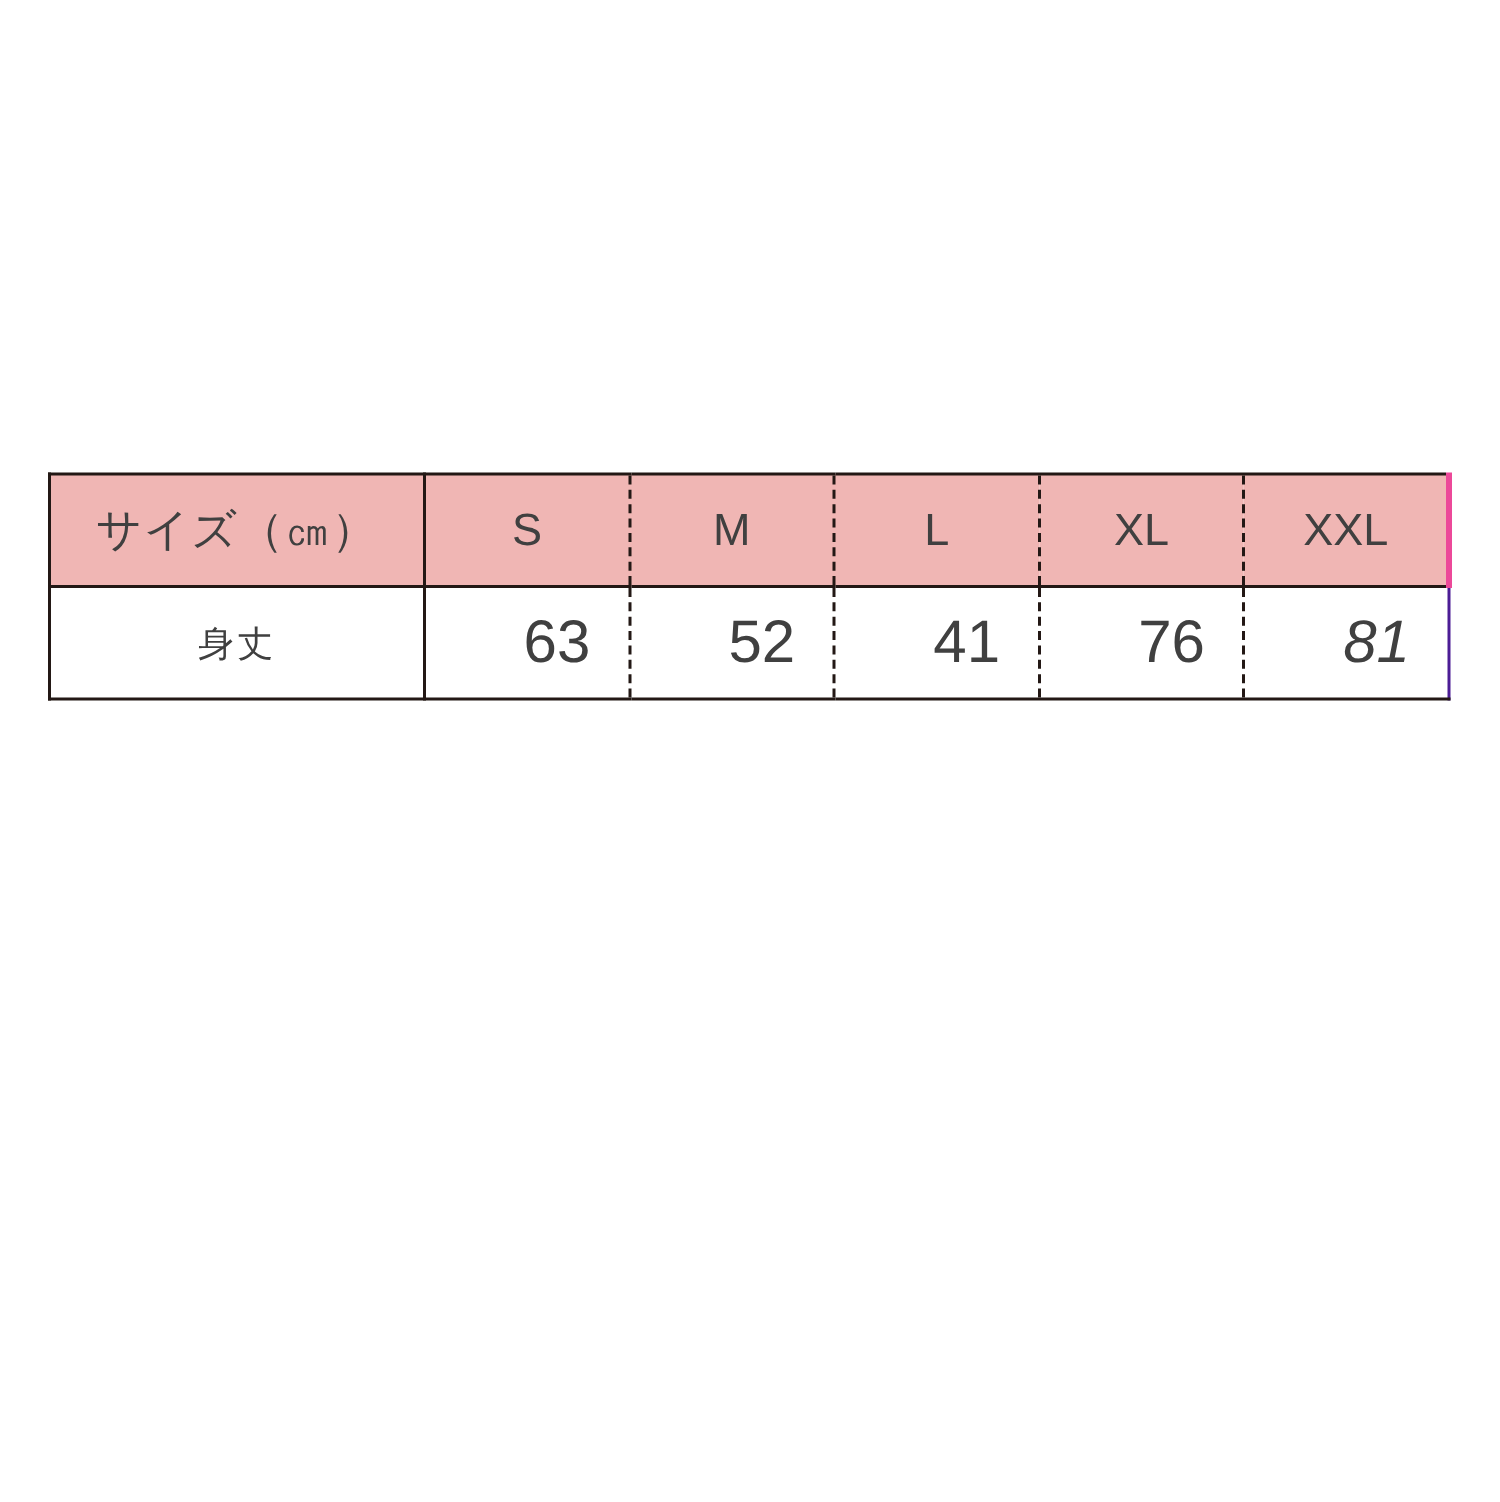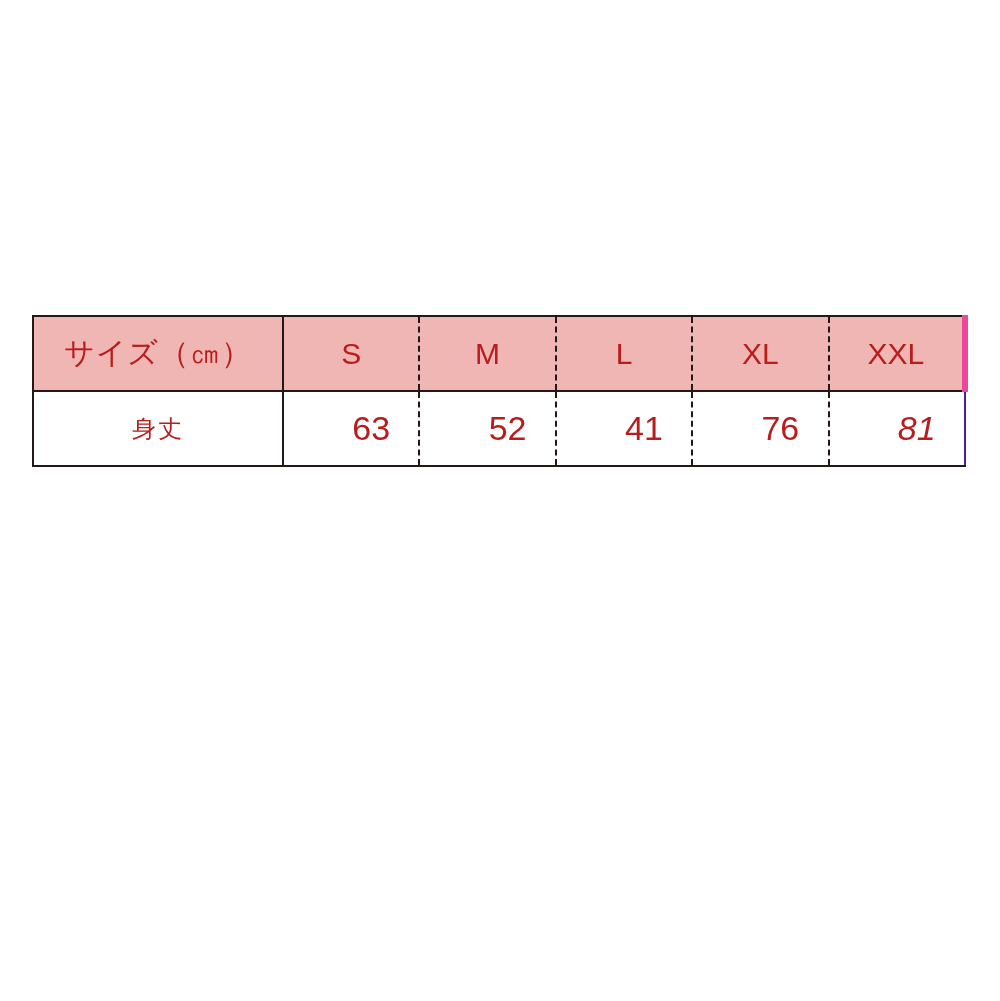--- a/index.html
+++ b/index.html
@@ -27,21 +27,21 @@
     width: 936px;
     table-layout: fixed;
   }
 
   table.size-table td,
   table.size-table th {
     border: 2px solid #231815;
     text-align: center;
     vertical-align: middle;
     font-weight: normal;
-    color: #b91c1c;
+    color: #404040;
     font-size: 30px;
     padding: 0;
     height: 73px;
   }
 
   
   thead th {
     background: #f0b6b4;
     font-size: 28px;
     height: 76px;
@@ -54,33 +54,33 @@
 
   
   thead th.size-head {
     border-left: 2px dashed #231815;
     border-right: 2px dashed #231815;
   }
   thead th.size-head.first {
     border-left: 2px solid #231815;
   }
   thead th.size-head.last {
-    border-right: 6px solid #ec4899;
+    border-right: 4px solid #ec4899;
   }
 
   tbody td.row-label {
     width: 248px;
     font-size: 24px;
     letter-spacing: 2px;
   }
 
   tbody td.val {
     border-left: 2px dashed #231815;
     border-right: 2px dashed #231815;
-    font-size: 34px;
+    font-size: 40px;
     padding-left: 40px;
   }
   tbody td.val.first {
     border-left: 2px solid #231815;
   }
   tbody td.val.last {
     border-right: 2px solid #4c1d95;
     font-style: italic;
   }
 </style>

